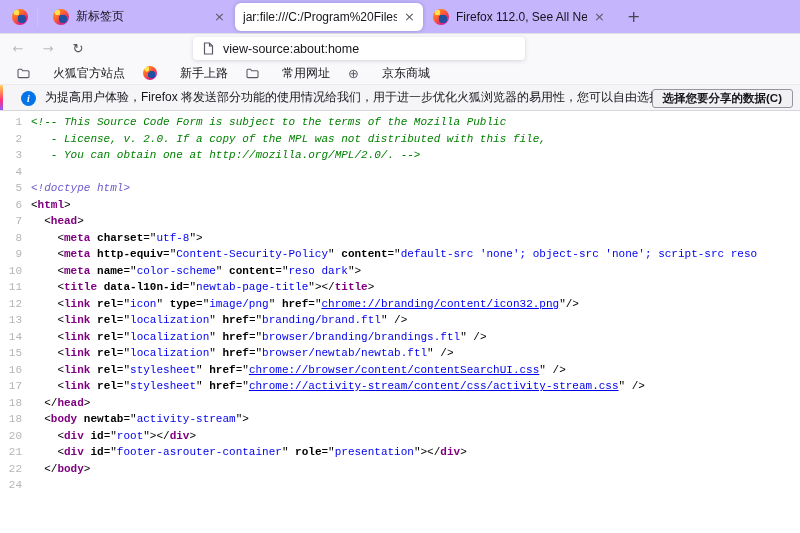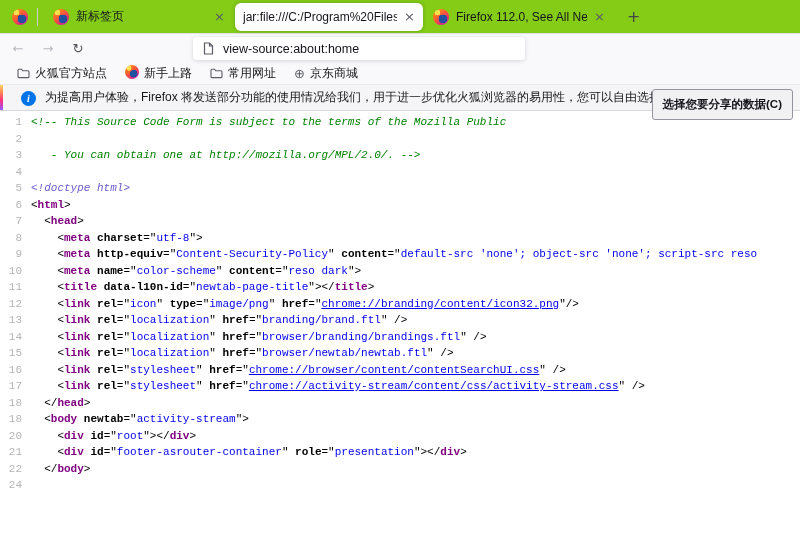--- a/index.html
+++ b/index.html
@@ -1,20 +1,20 @@
 <!DOCTYPE html>
 <html><head>
 <meta charset="utf-8">
 <style>
   * { margin:0; padding:0; box-sizing:border-box; }
   html,body { width:800px; height:533px; overflow:hidden; background:#fff;
               font-family:"Liberation Sans", sans-serif; }
 
   
-  .tabbar { height:34px; background:#84cc16; display:flex; align-items:center;
+  .tabbar { height:34px; background:#c4b5fd; display:flex; align-items:center;
             border-bottom:1px solid #e0e0e6; padding-left:12px; }
   .ff-icon { width:16px; height:16px; border-radius:50%; flex:none;
     background:
       radial-gradient(circle at 62% 62%, #20509e 0 30%, rgba(0,0,0,0) 32%),
       radial-gradient(circle at 28% 22%, #ffe14d 0 16%, rgba(0,0,0,0) 18%),
       linear-gradient(140deg,#ff980e 8%,#ff5a36 45%,#e22876 72%,#a42bd6 96%); }
   .ff-icon.small { width:14px; height:14px; }
   .tab-sep { width:1px; height:18px; background:#cbcbd3; margin:0 7px 0 9px; }
   .tabs { display:flex; height:100%; align-items:center; }
   .tab { width:188px; height:28px; border-radius:6px; display:flex; align-items:center;
@@ -36,36 +36,36 @@
   .en  { color:#55555e; }
   .urlbar { position:absolute; left:193px; top:3px; width:332px; height:23px;
             background:#fff; border-radius:4px; box-shadow:0 1px 4px rgba(50,50,70,.18);
             display:flex; align-items:center; padding:0 10px; }
   .doc-ic { margin-right:9px; display:flex; }
   .url-text { font-size:12.5px; color:#15141a; }
 
   
   .bookmarks { height:22px; background:#f9f9fb; display:flex; align-items:center;
                padding-left:17px; gap:18px; }
-  .bm { display:flex; gap:5px; font-size:12px; color:#15141a; }
+  .bm { display:flex; align-items:center; gap:23px; font-size:12px; color:#15141a; }
   .bm-ic { display:flex; align-items:center; }
   .bm-ic.globe { font-size:13px; color:#5b5b66; font-family:"DejaVu Sans",sans-serif; }
 
   
   .infobar { height:27px; background:#f5f5f7; border-top:1px solid #ebebee;
              border-bottom:1px solid #d7d7db; position:relative; display:flex;
              align-items:center; padding-left:45px; }
   .stripe { position:absolute; left:0; top:0; bottom:0; width:3px;
             background:linear-gradient(180deg,#ffd567 0%,#ff8a50 28%,#ff2f7e 62%,#9059ff 100%); }
   .info-ic { position:absolute; left:21px; top:6px; width:15px; height:15px; border-radius:50%;
              background:#0074e8; color:#fff; font-size:10px; font-weight:bold;
              font-family:"Liberation Serif",serif; font-style:italic;
              display:flex; align-items:center; justify-content:center; }
   .info-msg { font-size:12px; color:#15141a; }
-  .info-btn { position:absolute; right:7px; top:4px; height:31px; padding:0 10px;
+  .info-btn { position:absolute; right:7px; top:4px; height:19px; padding:0 10px;
               border:1px solid #95959f; border-radius:3px; background:#f1f1f4;
               font-size:11.5px; font-weight:bold; color:#15141a;
               display:flex; align-items:center; cursor:default; }
 
   
   .source { background:#fff; padding-top:3px;
             font-family:"Liberation Mono","DejaVu Sans Mono",monospace; font-size:11px; }
   .srcline { display:flex; height:16.5px; line-height:16.5px; white-space:pre; }
   .lnum { width:31px; text-align:right; padding-right:9px; color:#b5b5b5; flex:none; }
   .code { white-space:pre; }
@@ -148,21 +148,21 @@
 
   <div class="infobar">
     <div class="stripe"></div>
     <div class="info-ic">i</div>
     <span class="info-msg">为提高用户体验，Firefox 将发送部分功能的使用情况给我们，用于进一步优化火狐浏览器的易用性，您可以自由选择是否向我们分享数据。</span>
     <div class="info-btn">选择您要分享的数据(C)</div>
   </div>
 
   <div class="source" id="source">
       <div class="srcline"><span class="lnum">1</span><span class="code"><span class="c">&lt;!-- This Source Code Form is subject to the terms of the Mozilla Public</span></span></div>
-      <div class="srcline"><span class="lnum">2</span></div>
+      <div class="srcline"><span class="lnum">2</span><span class="code"><span class="c">   - License, v. 2.0. If a copy of the MPL was not distributed with this file,</span></span></div>
       <div class="srcline"><span class="lnum">3</span><span class="code"><span class="c">   - You can obtain one at http://mozilla.org/MPL/2.0/. --&gt;</span></span></div>
       <div class="srcline"><span class="lnum">4</span><span class="code"></span></div>
       <div class="srcline"><span class="lnum">5</span><span class="code"><span class="d">&lt;!doctype html&gt;</span></span></div>
       <div class="srcline"><span class="lnum">6</span><span class="code"><span class="p">&lt;</span><span class="g">html</span><span class="p">&gt;</span></span></div>
       <div class="srcline"><span class="lnum">7</span><span class="code"><span class="p">  &lt;</span><span class="g">head</span><span class="p">&gt;</span></span></div>
       <div class="srcline"><span class="lnum">8</span><span class="code"><span class="p">    &lt;</span><span class="g">meta</span><span class="p"> </span><span class="a">charset</span><span class="p">="</span><span class="v">utf-8</span><span class="p">"&gt;</span></span></div>
       <div class="srcline"><span class="lnum">9</span><span class="code"><span class="p">    &lt;</span><span class="g">meta</span><span class="p"> </span><span class="a">http-equiv</span><span class="p">="</span><span class="v">Content-Security-Policy</span><span class="p">" </span><span class="a">content</span><span class="p">="</span><span class="v">default-src 'none'; object-src 'none'; script-src reso</span></span></div>
       <div class="srcline"><span class="lnum">10</span><span class="code"><span class="p">    &lt;</span><span class="g">meta</span><span class="p"> </span><span class="a">name</span><span class="p">="</span><span class="v">color-scheme</span><span class="p">" </span><span class="a">content</span><span class="p">="</span><span class="v">reso dark</span><span class="p">"&gt;</span></span></div>
       <div class="srcline"><span class="lnum">11</span><span class="code"><span class="p">    &lt;</span><span class="g">title</span><span class="p"> </span><span class="a">data-l10n-id</span><span class="p">="</span><span class="v">newtab-page-title</span><span class="p">"&gt;&lt;/</span><span class="g">title</span><span class="p">&gt;</span></span></div>
       <div class="srcline"><span class="lnum">12</span><span class="code"><span class="p">    &lt;</span><span class="g">link</span><span class="p"> </span><span class="a">rel</span><span class="p">="</span><span class="v">icon</span><span class="p">" </span><span class="a">type</span><span class="p">="</span><span class="v">image/png</span><span class="p">" </span><span class="a">href</span><span class="p">="</span><span class="l">chrome://branding/content/icon32.png</span><span class="p">"/&gt;</span></span></div>

